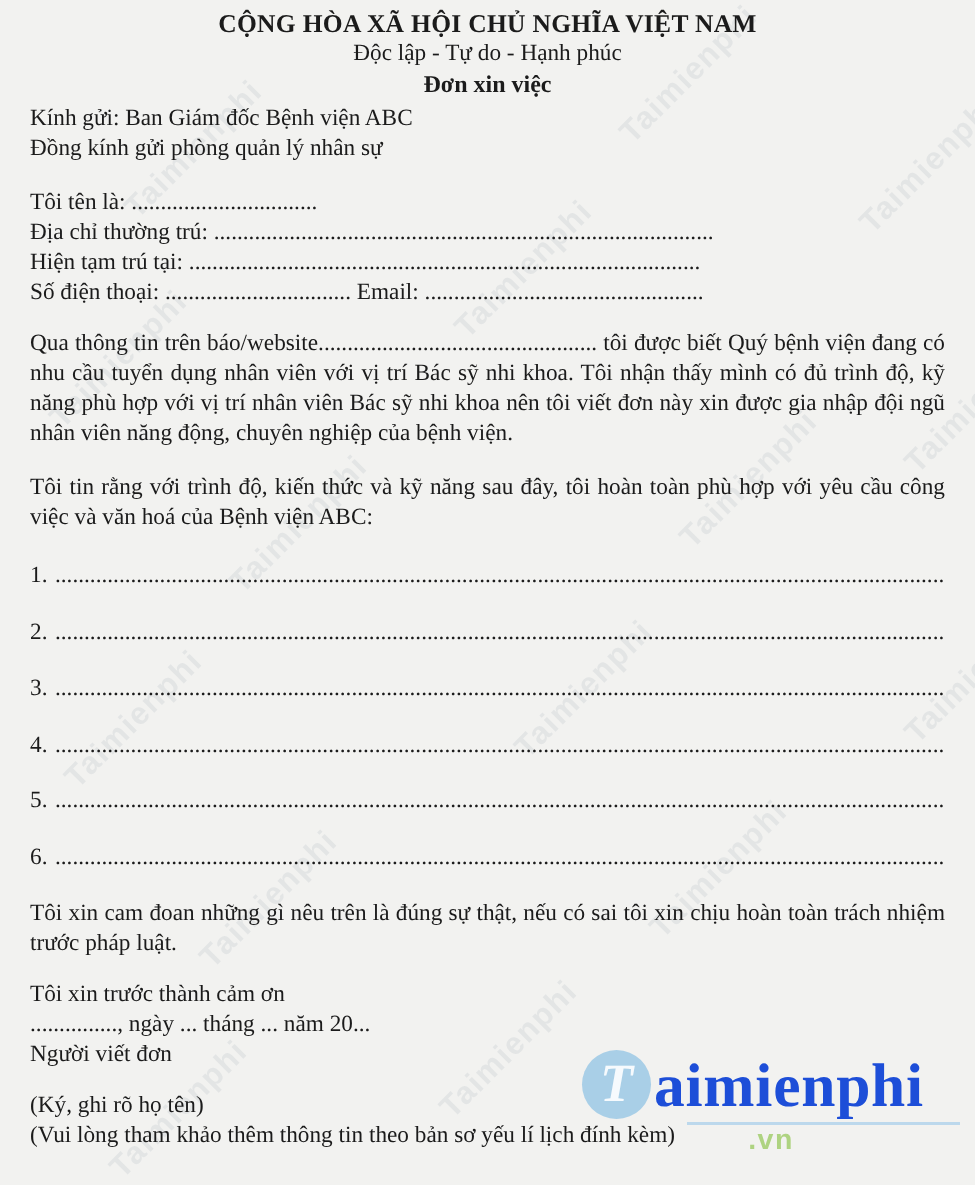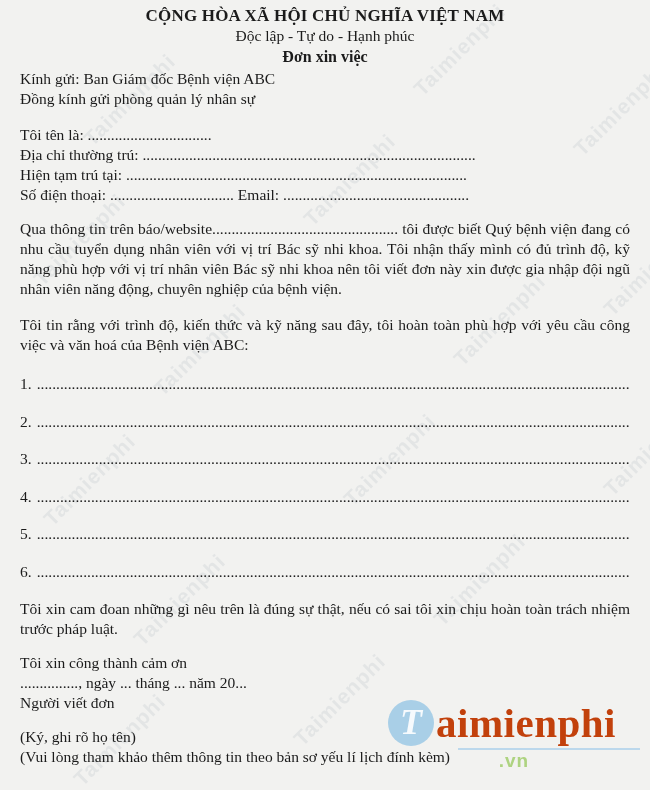--- a/index.html
+++ b/index.html
@@ -69,21 +69,21 @@
     font-size: 36px;
     line-height: 44px;
     text-align: center;
     flex: 0 0 auto;
   }
   .logo-text {
     font-family: "Liberation Serif", serif;
     font-weight: bold;
     font-size: 41px;
     line-height: 44px;
-    color: #c2410c;
+    color: #1d4ed8;
     letter-spacing: 0.5px;
     margin-left: 2px;
   }
   .logo-underline {
     height: 2px;
     background: #bcd8ec;
     margin: 2px 0 0 70px;
   }
   .logo-vn {
     display: block;
@@ -165,21 +165,21 @@
       </div>
       <div class="list-row">
         <span class="list-num">6.</span>
         <span class="dots-fill">....................................................................................................................................................................</span>
       </div>
     </div>
 
     <p class="para para-commit">Tôi xin cam đoan những gì nêu trên là đúng sự thật, nếu có sai tôi xin chịu hoàn toàn trách nhiệm trước pháp luật.</p>
 
     <div class="closing">
-      <div class="line">Tôi xin công thành cảm ơn</div>
+      <div class="line">Tôi xin trước thành cảm ơn</div>
       <div class="line">..............., ngày ... tháng ... năm 20...</div>
       <div class="line">Người viết đơn</div>
       <div class="line sign-note">(Ký, ghi rõ họ tên)</div>
       <div class="line">(Vui lòng tham khảo thêm thông tin theo bản sơ yếu lí lịch đính kèm)</div>
     </div>
   </div>
 
   <div class="logo">
     <div class="logo-row">
       <div class="logo-circle">T</div>

